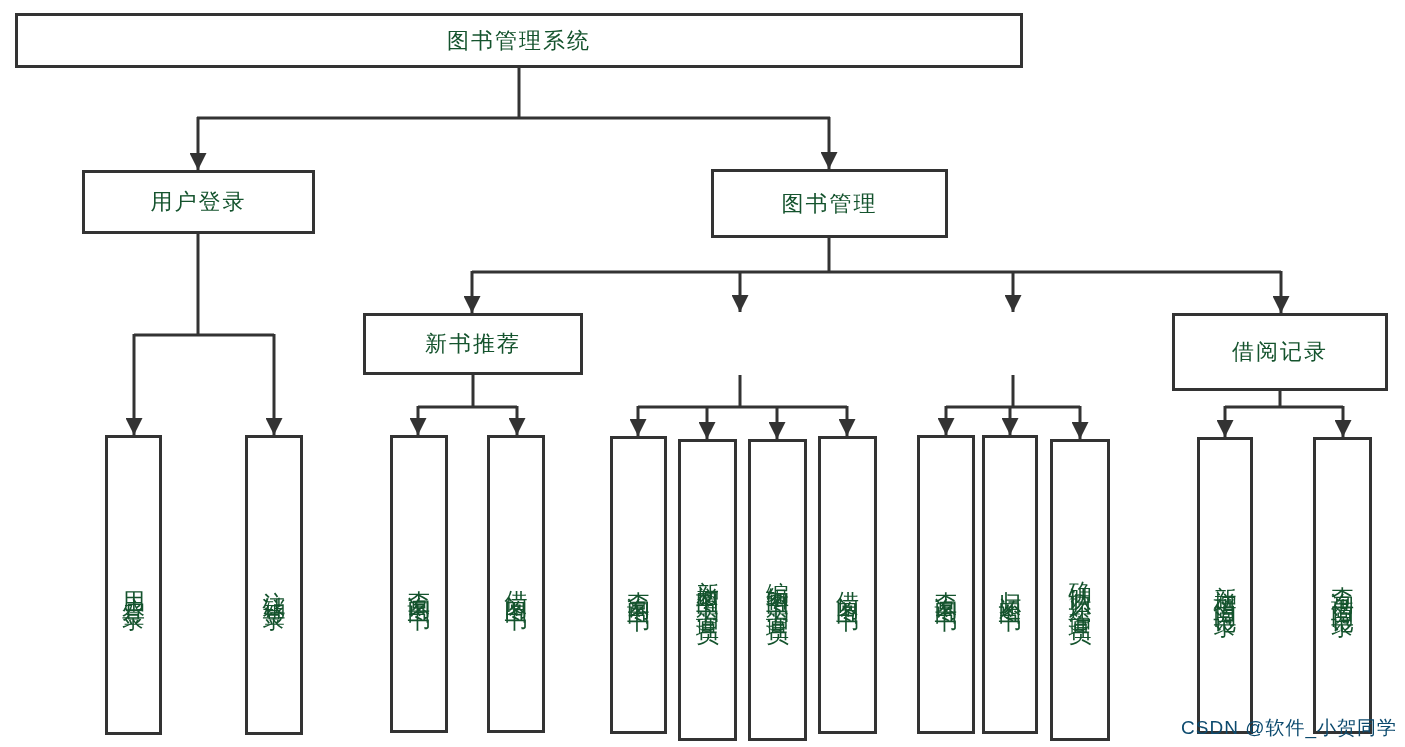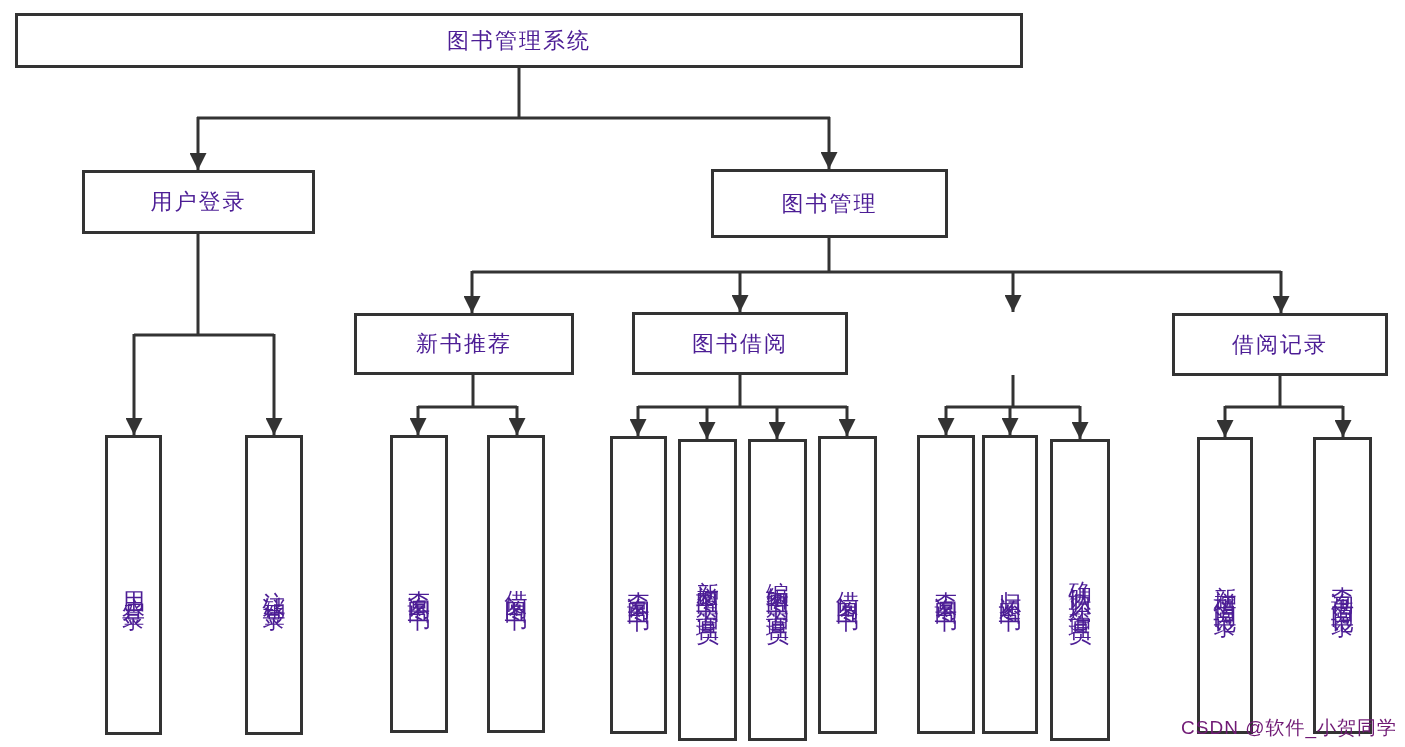--- a/index.html
+++ b/index.html
@@ -12,41 +12,41 @@
   }
   .wires{position:absolute;left:0;top:0;z-index:1;}
   .node{
     position:absolute;
     box-sizing:border-box;
     border:3px solid #333333;
     background:#ffffff;
     display:flex;
     align-items:center;
     justify-content:center;
-    color:#4c1d95;
+    color:#14532d;
     z-index:2;
   }
   .node.h span{
     font-size:22px;
     letter-spacing:2px;
     white-space:nowrap;
   }
   .node.v span{
     writing-mode:vertical-rl;
     text-orientation:mixed;
     font-size:23px;
     letter-spacing:6px;
     line-height:1;
   }
   .watermark{
     position:absolute;
     right:8px;
     top:715px;
     z-index:5;
-    color:#701a75;
+    color:#0c4a6e;
     font-size:19px;
     letter-spacing:1px;
     white-space:nowrap;
   }
 </style>
 </head>
 <body>
 
 <div class="canvas">
 
@@ -104,27 +104,24 @@
     <span>图书管理系统</span>
   </div>
 
   <div class="node h" style="left:82px;top:170px;width:233px;height:64px;">
     <span>用户登录</span>
   </div>
   <div class="node h" style="left:711px;top:169px;width:237px;height:69px;">
     <span>图书管理</span>
   </div>
 
-  <div class="node h" style="left:354px;top:313px;width:220px;height:62px;">
+  <div class="node h" style="left:363px;top:313px;width:220px;height:62px;">
     <span>新书推荐</span>
   </div>
-  <div class="node h" style="left:632px;top:312px;width:216px;height:63px;">
-    <span>图书借阅</span>
-  </div>
-  <div class="node h" style="left:1172px;top:313px;width:216px;height:63px;">
+  <div class="node h" style="left:1172px;top:313px;width:216px;height:78px;">
     <span>借阅记录</span>
   </div>
 
   <div class="node v" style="left:105px;top:435px;width:57px;height:300px;">
     <span>用户登录</span>
   </div>
   <div class="node v" style="left:245px;top:435px;width:58px;height:300px;">
     <span>注销登录</span>
   </div>
 

